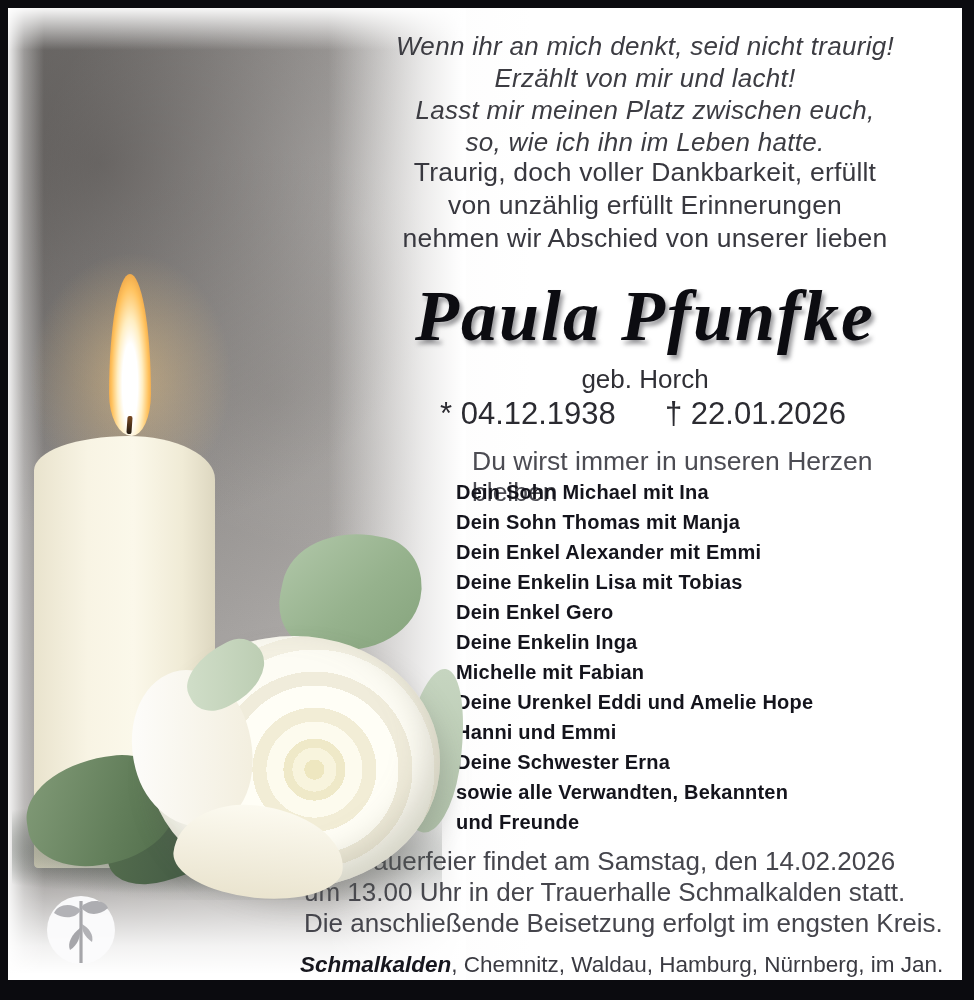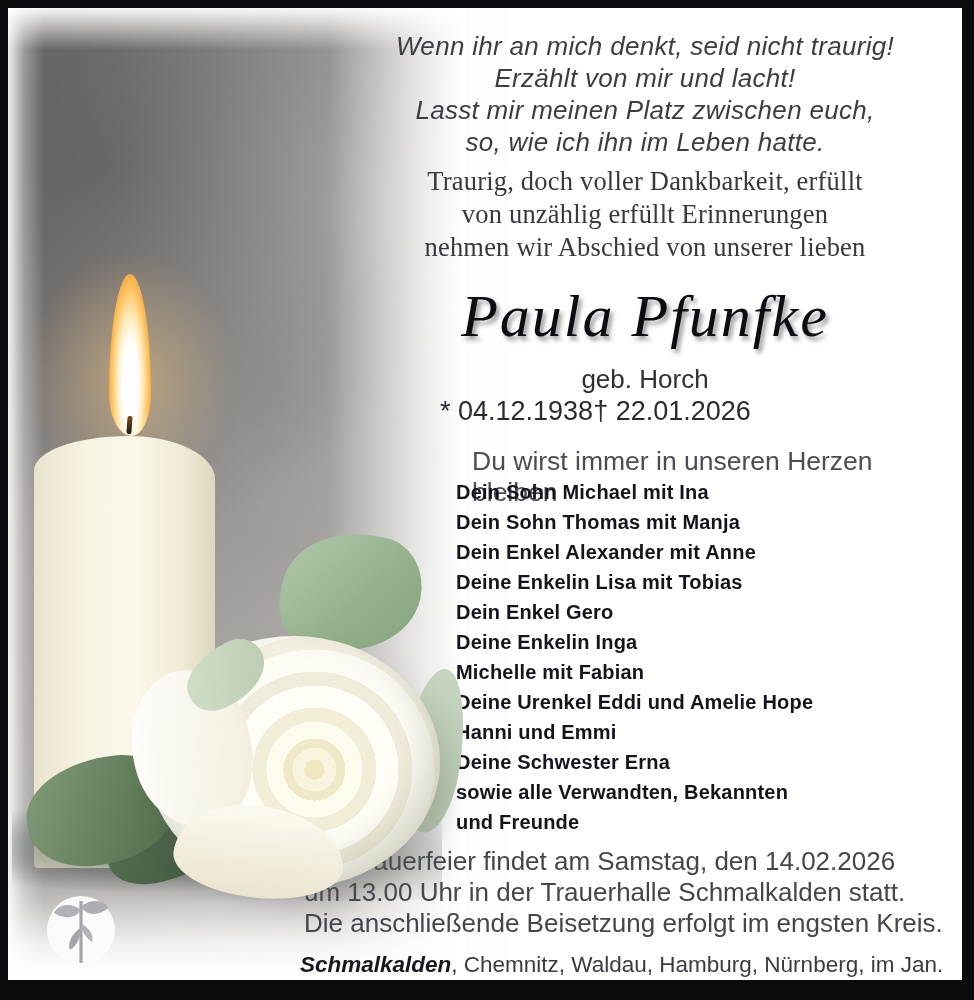--- a/index.html
+++ b/index.html
@@ -103,30 +103,30 @@
     border-radius:70% 30% 65% 35% / 55% 45% 60% 40%;
     transform:rotate(-26deg);
   }
   .logo{
     left:36px; top:886px; width:74px; height:74px; z-index:10;
   }
   
   .tx{position:absolute; color:#3f3f46;}
   .centered{left:330px; right:10px; text-align:center;}
   .verse{top:22px; font-size:26px; line-height:32px; font-style:italic; color:#3c3c42; letter-spacing:.3px;}
-  .intro{top:157px; font-size:26.5px; line-height:33px; color:#38383f; letter-spacing:.2px;font-family:Liberation Serif, serif;}
+  .intro{top:148px; font-size:26.5px; line-height:33px; color:#38383f; letter-spacing:.2px;}
   .name{
-    top:266px; margin:0; font-size:60px; line-height:84px; font-weight:400; font-style:italic;
+    top:266px; margin:0; font-size:72px; line-height:84px; font-weight:700; font-style:italic;
     font-family:cursive; color:#0c0c11; letter-spacing:2px;
     text-shadow:3px 4px 4px rgba(75,75,80,.55);
   }
   .maiden{top:356px; font-size:26px; color:#2f2f35;}
   .dates{
-    top:388px; left:432px; width:406px; display:flex; justify-content:flex-start;
-    font-size:27px; color:#2b2b31;
+    top:388px; left:432px; width:406px; display:flex; justify-content:space-between;
+    font-size:31px; color:#2b2b31;
   }
   .tribute{top:438px; left:464px; font-size:26.5px; color:#4c4c53;}
   .mourners{top:469px; left:448px; font-size:20px; line-height:30px; font-weight:700; color:#14141c; letter-spacing:.2px;}
   .funeral{top:838px; left:296px; font-size:26px; line-height:31px; color:#45454c;}
   .closing{top:944px; left:292px; font-size:22.5px; color:#3a3a41;}
   .closing .city{font-weight:700; color:#17171e;font-style:italic;}
 </style>
 </head>
 <body>
 
@@ -177,21 +177,21 @@
     <div class="tx dates">
       <span>* 04.12.1938</span>
       <span>† 22.01.2026</span>
     </div>
 
     <div class="tx tribute">Du wirst immer in unseren Herzen bleiben</div>
 
     <div class="tx mourners">
       <div>Dein Sohn Michael mit Ina</div>
       <div>Dein Sohn Thomas mit Manja</div>
-      <div>Dein Enkel Alexander mit Anne</div>
+      <div>Dein Enkel Alexander mit Emmi</div>
       <div>Deine Enkelin Lisa mit Tobias</div>
       <div>Dein Enkel Gero</div>
       <div>Deine Enkelin Inga</div>
       <div>Michelle mit Fabian</div>
       <div>Deine Urenkel Eddi und Amelie Hope</div>
       <div>Hanni und Emmi</div>
       <div>Deine Schwester Erna</div>
       <div>sowie alle Verwandten, Bekannten</div>
       <div>und Freunde</div>
     </div>

